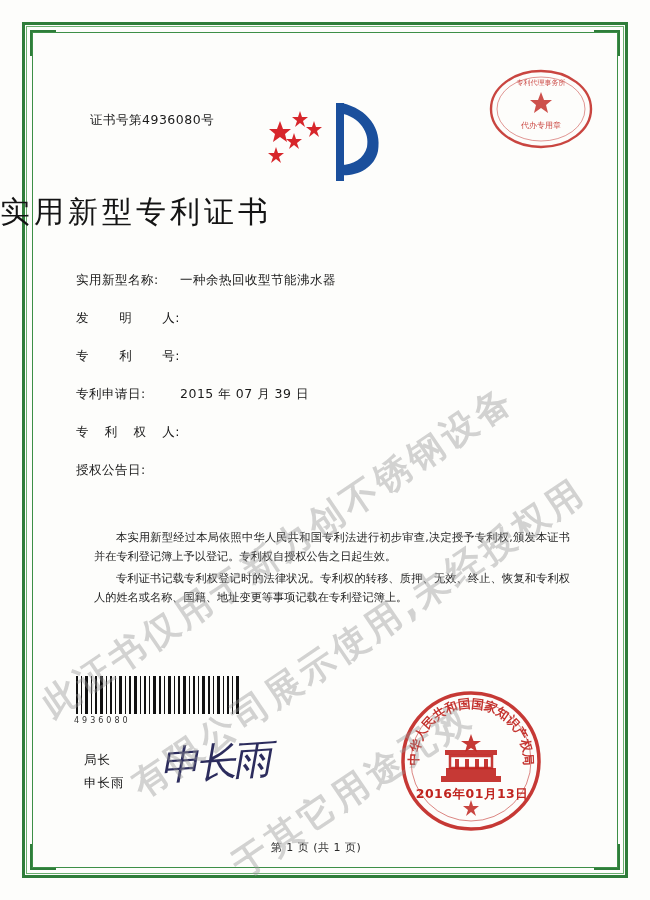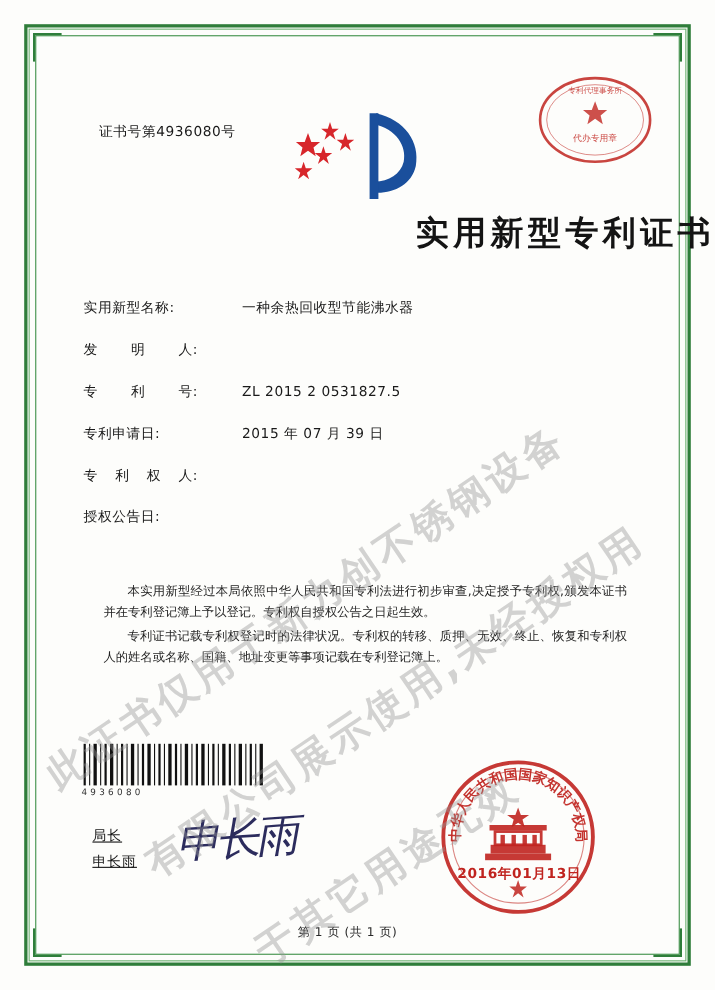--- a/index.html
+++ b/index.html
@@ -70,41 +70,40 @@
     position: absolute;
     left: 250px; top: 95px;
     width: 150px; height: 90px;
   }
 
   
   .title {
     position: absolute;
     left: 0; top: 192px;
     width: 650px;
-    text-align: right;
+    text-align: left;
     font-size: 30px;
-    font-weight: bold;
+    font-weight: normal;
     letter-spacing: 4px;
     color: #141414;
     font-family: "DejaVu Serif", "Liberation Serif", serif;
   }
 
   
   .fields {
     position: absolute;
     left: 76px; top: 272px;
     width: 500px;
   }
   .field-row {
     display: flex;
-    align-items: flex-start;
+    align-items: center;
     margin-bottom: 21px;
     font-size: 12.5px;
     color: #1a1a1a;
-    gap: 40px;
   }
   .field-label {
     width: 104px;
     flex: 0 0 104px;
     letter-spacing: 0.5px;
   }
   .field-label.spread {
     display: flex;
     justify-content: space-between;
   }
@@ -144,21 +143,20 @@
     text-align: left;
   }
 
   
   .sig-block {
     position: absolute;
     left: 84px; top: 748px;
     font-size: 12.5px;
     color: #151515;
     line-height: 23px;
-    text-decoration: underline;
   }
   .sig-label { letter-spacing: 1px; }
   .handwriting {
     position: absolute;
     left: 160px; top: 735px;
     font-size: 40px;
     color: #1b1b50;
     font-family: "DejaVu Serif", "Liberation Serif", serif;
     font-style: italic;
     transform: rotate(-4deg);
@@ -274,21 +272,20 @@
         <span>明</span>
         <span>人:</span>
       </div>
     </div>
     <div class="field-row">
       <div class="field-label spread">
         <span>专</span>
         <span>利</span>
         <span>号:</span>
       </div>
-      <div class="field-value">ZL 2015 2 0531827.5</div>
     </div>
     <div class="field-row">
       <div class="field-label">专利申请日:</div>
       <div class="field-value">2015 年 07 月 39 日</div>
     </div>
     <div class="field-row">
       <div class="field-label spread">
         <span>专</span>
         <span>利</span>
         <span>权</span>

